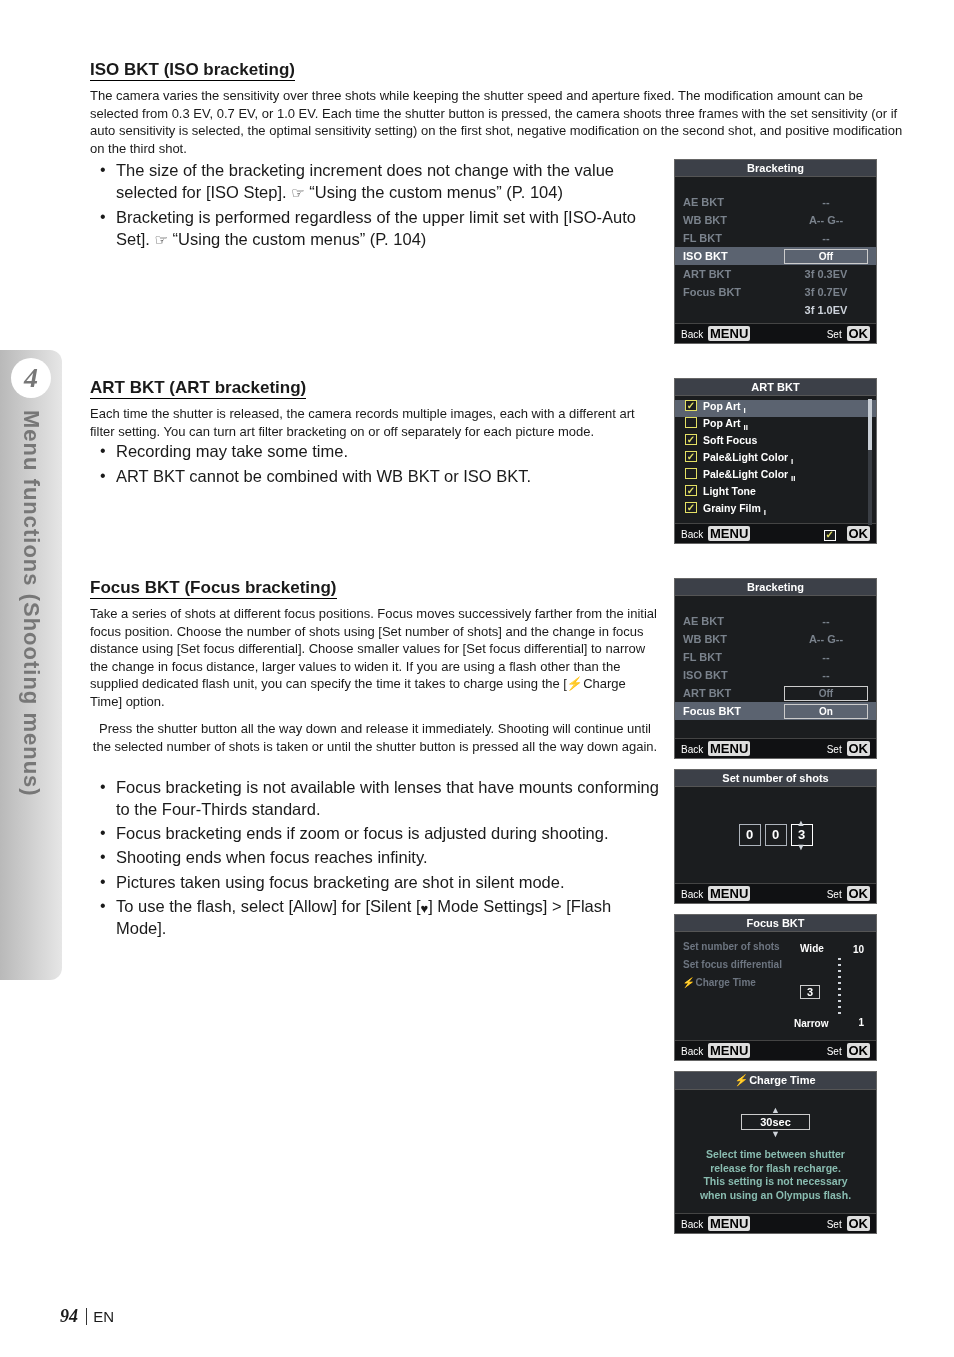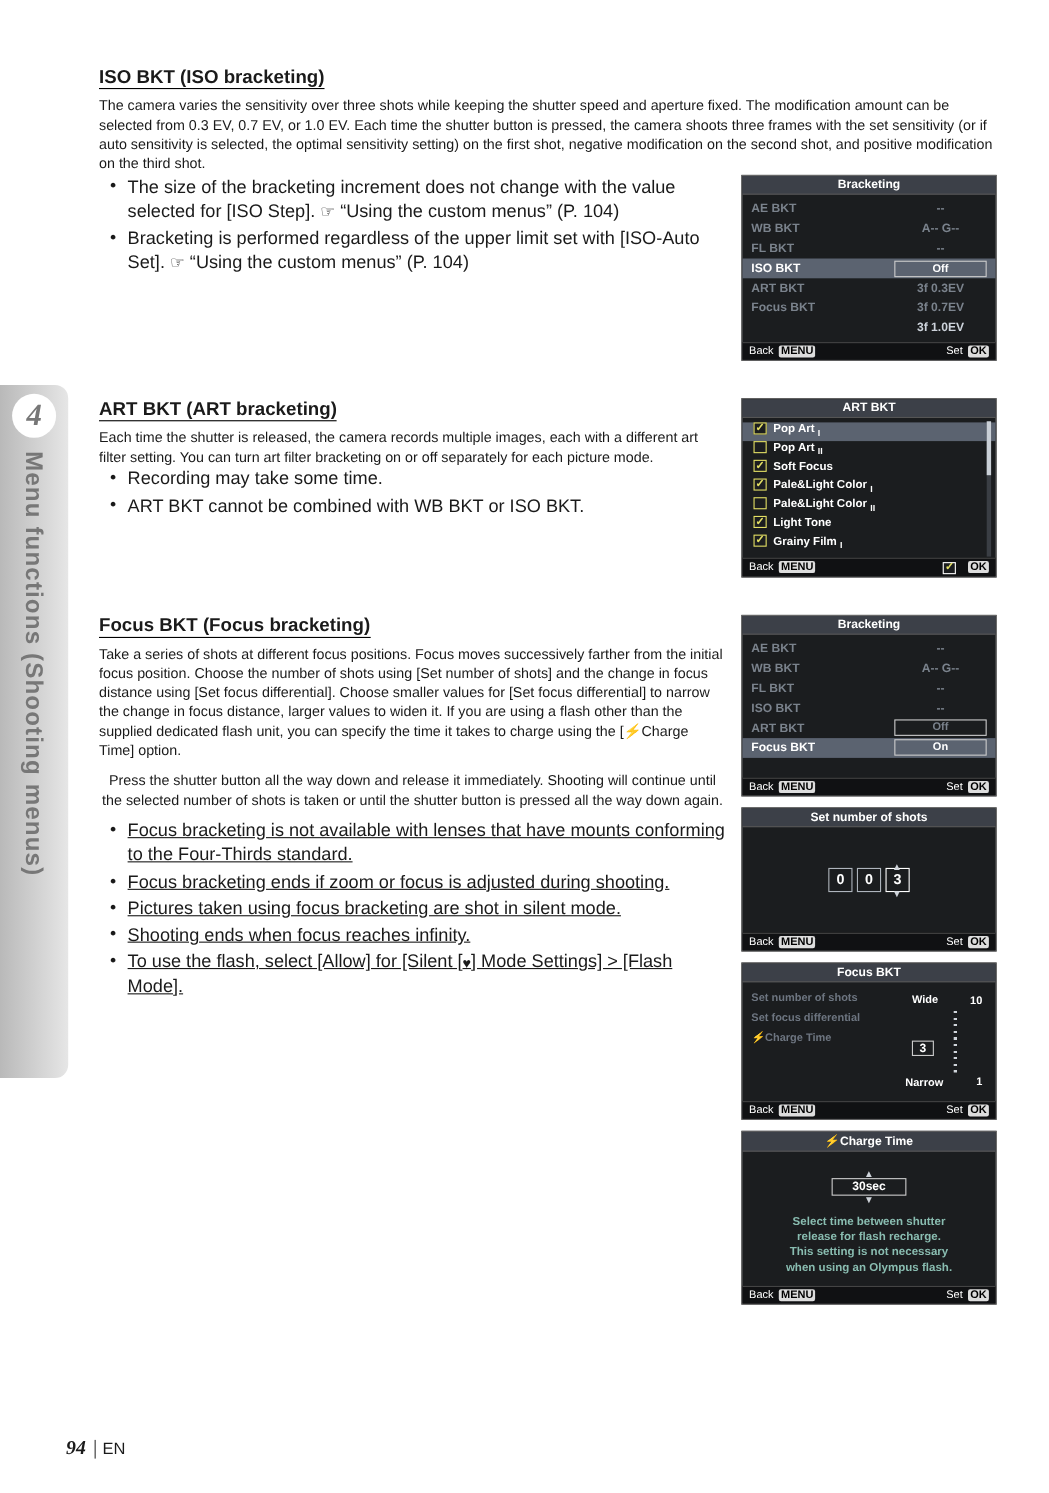--- a/index.html
+++ b/index.html
@@ -16,31 +16,31 @@
   .right-col { width: 232px; }
   ul.bullets { list-style: none; padding-left: 26px; }
   ul.bullets li { position: relative; font-size: 16.5px; line-height: 1.35; margin-bottom: 2px; }
   ul.bullets li::before { content: "•"; position: absolute; left: -16px; font-size: 16px; }
   .ref-icon { display: inline-block; font-size: 15px; }
   .footer { position: absolute; bottom: 30px; left: 60px; font-size: 15px; }
   .footer .pn { font-weight: bold; font-style: italic; font-size: 18px; margin-right: 4px; font-family: 'Times New Roman', serif; }
   .footer .divider { border-left: 1px solid #333; padding-left: 6px; }
 
   
-  .screen { width: 232px; background: #1b1d1f; border: 1px solid #666; font-size: 11px; color: #cdd3db; margin-bottom: 10px; font-family: Arial, sans-serif; }
+  .screen { width: 203px; background: #1b1d1f; border: 1px solid #666; font-size: 11px; color: #cdd3db; margin-bottom: 10px; font-family: Arial, sans-serif; }
   .screen-title { background: #3c4048; color: #fff; text-align: center; font-weight: bold; padding: 2px 0; font-size: 11px; border-bottom: 1px solid #555; }
-  .screen-body { padding: 4px 0 4px 0; }
+  .screen-body { padding: 16px 0 4px 0; }
   .row { display: flex; align-items: center; height: 18px; padding: 0 8px; }
   .row.dim { color: #7a828c; }
   .row.hl { background: #5b6370; color: #fff; }
   .row .label { flex: 1; font-weight: bold; }
   .row .value { width: 84px; text-align: center; font-weight: bold; }
   .row .value.box { border: 1.5px solid #ccc; padding: 0 4px; font-size: 10px; line-height: 14px; height: 15px; }
   .screen-footer { display: flex; justify-content: space-between; background: #101113; color: #fff; font-size: 10px; padding: 2px 6px; border-top: 1px solid #444;}
-  .screen-footer .tag { background: #ddd; color: #000; font-size: 10px; padding: 0 2px; border-radius: 2px; font-weight: bold; margin-left: 2px; }
+  .screen-footer .tag { background: #ddd; color: #000; font-size: 13px; padding: 0 2px; border-radius: 2px; font-weight: bold; margin-left: 2px; }
   .checkbox { width: 12px; height: 11px; border: 1.5px solid #e4e064; margin-right: 6px; display: inline-flex; align-items: center; justify-content: center; background: #1b1d1f; }
   .checkbox.checked::after { content: "✓"; color: #e4e064; font-size: 10px; line-height: 8px; font-weight: bold; }
   .art-row { display: flex; align-items: flex-start; padding: 0 10px; height: 17px; color: #fff; font-weight: bold; font-size: 10.5px; }
   .art-row.hl { background: #5b6370; }
   .sub { font-size: 8px; vertical-align: sub; }
   .scrollbar { position: absolute; right: 4px; top: 20px; bottom: 18px; width: 4px; background: #3a3e44; }
   .scrollbar .thumb { background: #c9cfd6; width: 100%; height: 40%; }
   .art-screen { position: relative; }
 
   .shots-body { height: 96px; display: flex; align-items: center; justify-content: center; gap: 4px; }
@@ -183,25 +183,25 @@
       </div>
     </div>
   </div>
 
   <div class="section">
     <div class="two-col">
       <div class="left-col">
         <div class="section-title">Focus BKT (Focus bracketing)</div>
         <div class="body-text"><span>Take a series of shots at different focus positions. Focus moves successively farther from the initial focus position. Choose the number of shots using [Set number of shots] and the change in focus distance using [Set focus differential]. Choose smaller values for [Set focus differential] to narrow the change in focus distance, larger values to widen it. If you are using a flash other than the supplied dedicated flash unit, you can specify the time it takes to charge using the [</span><span class="bolt">⚡</span><span>Charge Time] option.</span></div>
         <div class="body-text" style="margin-top:10px;text-align:center;">Press the shutter button all the way down and release it immediately. Shooting will continue until the selected number of shots is taken or until the shutter button is pressed all the way down again.</div>
-        <ul class="bullets" style="margin-top:8px;text-decoration:underline;">
+        <ul class="bullets" style="margin-top:20px;">
           <li>Focus bracketing is not available with lenses that have mounts conforming to the Four-Thirds standard.</li>
           <li>Focus bracketing ends if zoom or focus is adjusted during shooting.</li>
+          <li>Shooting ends when focus reaches infinity.</li>
           <li>Pictures taken using focus bracketing are shot in silent mode.</li>
-          <li>Shooting ends when focus reaches infinity.</li>
           <li>To use the flash, select [Allow] for [Silent [<span class="heart">♥</span>] Mode Settings] &gt; [Flash Mode].</li>
         </ul>
       </div>
       <div class="right-col">
 
         <div class="screen">
           <div class="screen-title">Bracketing</div>
           <div class="screen-body" id="brk2" style="padding-bottom:18px;">
               <div class="row dim">
                 <span class="label">AE BKT</span>

